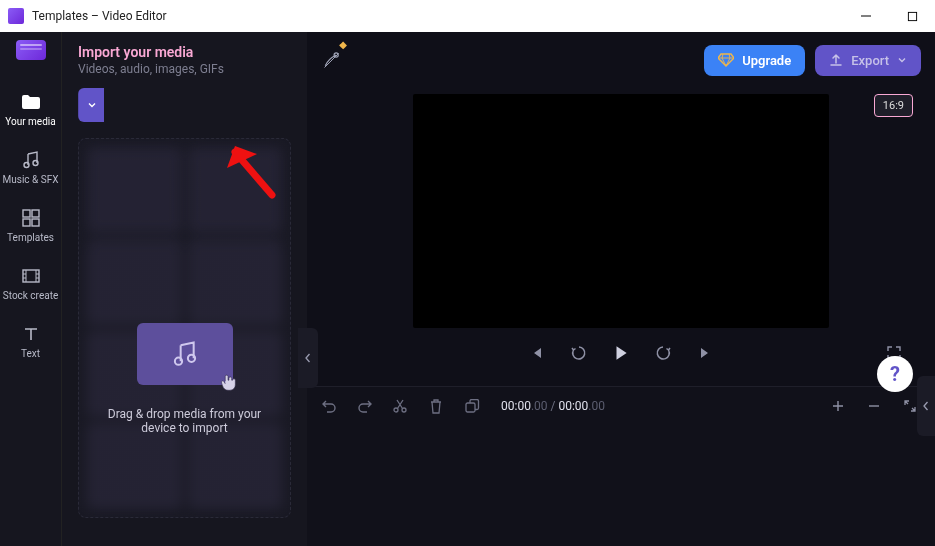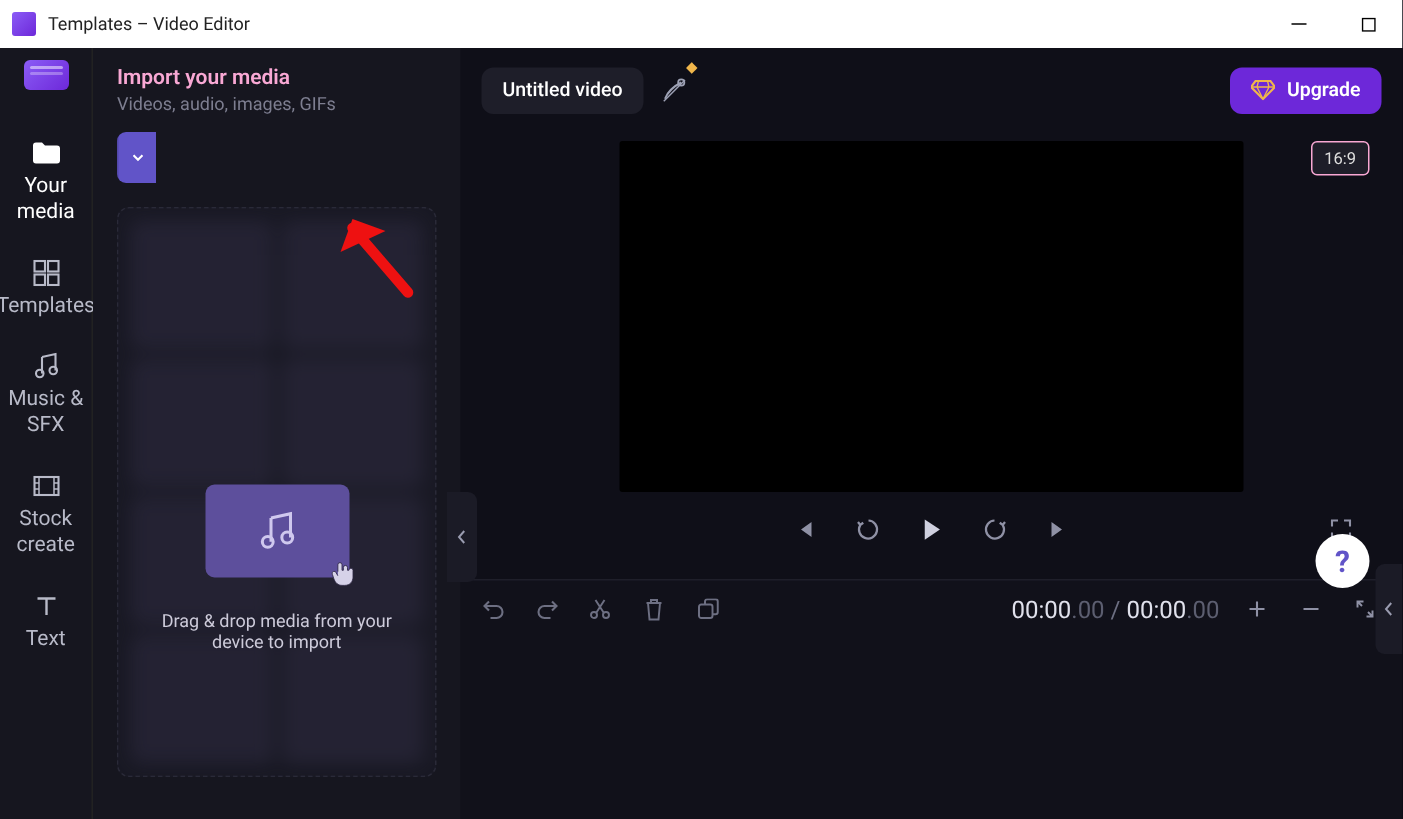--- a/index.html
+++ b/index.html
@@ -13,21 +13,21 @@
   .titlebar-btn { width: 46px; height: 32px; display: flex; align-items: center; justify-content: center; font-size: 14px; color: #000; }
 
   
   .app { display: flex; height: calc(546px - 32px); }
 
   
   .sidebar { width: 62px; background: #16161f; display: flex; flex-direction: column; align-items: center; padding-top: 8px; border-right: 1px solid #222; }
   .sidebar-logo { width: 30px; height: 20px; background: linear-gradient(135deg, #8b5cf6, #6d28d9); border-radius: 4px; margin-bottom: 24px; position: relative; }
   .sidebar-logo::before { content:''; position:absolute; top:4px; left:4px; right:4px; height:2px; background:rgba(255,255,255,0.5); border-radius:1px; }
   .sidebar-logo::after { content:''; position:absolute; top:8px; left:4px; right:4px; height:2px; background:rgba(255,255,255,0.3); border-radius:1px; }
-  .side-item { width: 56px; display: flex; flex-direction: column; align-items: center; color: #b8bac8; font-size: 14px; padding: 8px 0; margin-bottom: 6px; cursor: pointer; text-align: center; line-height: 1.2; }
+  .side-item { width: 56px; display: flex; flex-direction: column; align-items: center; color: #b8bac8; font-size: 10px; padding: 8px 0; margin-bottom: 6px; cursor: pointer; text-align: center; line-height: 1.2; }
   .side-item.active { color: #fff; }
   .side-icon { width: 20px; height: 20px; margin-bottom: 4px; display:flex; align-items:center; justify-content:center; }
 
   
   .media-panel { width: 245px; background: #16161f; padding: 12px 16px; position: relative; }
   .mp-title { font-size: 14px; font-weight: 600; color: #f9a8d4; }
   .mp-sub { font-size: 12px; color: #7d7e90; margin-top: 2px; margin-bottom: 12px; }
   .import-row { display:flex; height:34px; border-radius: 6px; overflow:hidden; }
   .import-btn { flex:1; background:#6154c8; color:#fff; font-size:13px; font-weight:500; display:flex; align-items:center; justify-content:center; cursor:pointer; }
   .import-dd { width:26px; background:#6154c8; border-left:1px solid rgba(0,0,0,0.15); display:flex; align-items:center; justify-content:center; cursor:pointer; }
@@ -43,40 +43,40 @@
   .collapse-handle { position:absolute; right:-11px; top:296px; width:20px; height:60px; background:#1b1b26; border-left:none; border-radius:0 6px 6px 0; display:flex; align-items:center; justify-content:center; color:#aaa; font-size:10px; }
 
   
   .right { flex:1; display:flex; flex-direction:column; background:#0f0f18; }
   .topbar { height:56px; display:flex; align-items:center; padding:0 14px; gap:10px; }
   .chip { background:#1e1e29; border-radius:8px; padding:8px 14px; font-size:13px; display:flex; align-items:center; gap:8px; }
   .chip.title { font-weight:500; }
   .sprk { width:22px; height:22px; position:relative; display:flex; align-items:center; justify-content:center; color:#9ea2b5; }
   .sprk .diamond { position:absolute; top:-10px; right:-4px; font-size:10px; color:#f0b64b; }
   .spacer { flex:1; }
-  .upgrade-btn { background:#6d28d9; border-radius:8px; padding:8px 14px; font-size:13px; font-weight:600; display:flex; align-items:center; gap:8px; cursor:pointer; color:#fff;text-align:center; }
+  .upgrade-btn { background:#3b82f6; border-radius:8px; padding:8px 14px; font-size:13px; font-weight:600; display:flex; align-items:center; gap:8px; cursor:pointer; color:#fff;text-align:center; }
   .upgrade-btn .d { color:#f0b64b; }
   .export-btn { background:#6154c8; border-radius:8px; padding:8px 14px; font-size:13px; font-weight:500; display:flex; align-items:center; gap:8px; cursor:pointer; color:#c6c1e8; }
 
   
   .preview-wrap { flex:1; position:relative; display:flex; flex-direction:column; align-items:center; }
   .preview { width:416px; height:234px; background:#000; margin-top:6px; border-radius:2px; }
   .aspect-badge { position:absolute; right:22px; top:6px; background:#1e1e29; border:1px solid #f9a8d4; padding:4px 8px; font-size:11px; border-radius:4px; color:#ddd; }
   .transport { display:flex; align-items:center; gap:20px; margin-top:14px; color:#8f91a5; position:relative; width:100%; justify-content:center; }
   .t-btn { width:22px; height:22px; display:flex; align-items:center; justify-content:center; cursor:pointer; }
   .play { color:#cfd0df; }
   .fs-btn { position:absolute; right:30px; }
   .help-bubble { position:absolute; right:22px; bottom:-6px; width:36px; height:36px; border-radius:50%; background:#fff; display:flex; align-items:center; justify-content:center; color:#6154c8; font-size:20px; font-weight:bold; }
   .side-collapse { position:absolute; right:0; top:288px; width:18px; height:60px; background:#1b1b26; border-radius:6px 0 0 6px; display:flex; align-items:center; justify-content:center; color:#aaa; font-size:10px; }
 
   
   .timeline { height:160px; background:#11111a; border-top:1px solid #1f1f2a; display:flex; flex-direction:column; }
   .tl-toolbar { height:38px; display:flex; align-items:center; padding:0 14px; gap:18px; color:#6d6f82; font-size:14px; }
   .tl-toolbar .tool { cursor:pointer; width:18px; text-align:center; }
-  .tl-time { flex:1; text-align:right; font-size:16px; color:#9ea2b5; font-variant-numeric: tabular-nums; }
+  .tl-time { flex:1; text-align:left; font-size:12px; color:#9ea2b5; font-variant-numeric: tabular-nums; }
   .tl-time .frac { color:#5c5e70; }
   .tl-right { display:flex; gap:18px; }
   .tl-track { flex:1; }
 
   
   .red-arrow { position:absolute; left:155px; top:108px; pointer-events:none; z-index:50; }
 
   svg { display:block; }
 </style>
 </head>
@@ -110,39 +110,39 @@
             <path d="M1 3 a2 2 0 0 1 2 -2 h4 l2 2 h8 a2 2 0 0 1 2 2 v8 a2 2 0 0 1 -2 2 H3 a2 2 0 0 1 -2 -2 Z" fill="#fff"></path>
           </svg>
       </div>
       <span>Your media</span>
     </div>
 
 
     <div class="side-item">
       <div class="side-icon">
         <svg width="18" height="18" viewBox="0 0 18 18">
+            <path d="M6 3 L15 1 V12" stroke="#b8bac8" stroke-width="1.4" fill="none"></path>
+            <circle cx="4.5" cy="14" r="2.5" stroke="#b8bac8" stroke-width="1.4" fill="none"></circle>
+            <circle cx="13.5" cy="12" r="2.5" stroke="#b8bac8" stroke-width="1.4" fill="none"></circle>
+            <line x1="6" y1="3" x2="6" y2="14" stroke="#b8bac8" stroke-width="1.4"></line>
+          </svg>
+      </div>
+      <span>Music &amp; SFX</span>
+    </div>
+
+    <div class="side-item">
+      <div class="side-icon">
+        <svg width="18" height="18" viewBox="0 0 18 18">
             <rect x="1" y="1" width="7" height="7" stroke="#b8bac8" stroke-width="1.4" fill="none"></rect>
             <rect x="10" y="1" width="7" height="7" stroke="#b8bac8" stroke-width="1.4" fill="none"></rect>
             <rect x="1" y="10" width="7" height="7" stroke="#b8bac8" stroke-width="1.4" fill="none"></rect>
             <rect x="10" y="10" width="7" height="7" stroke="#b8bac8" stroke-width="1.4" fill="none"></rect>
           </svg>
       </div>
       <span>Templates</span>
-    </div>
-
-    <div class="side-item">
-      <div class="side-icon">
-        <svg width="18" height="18" viewBox="0 0 18 18">
-            <path d="M6 3 L15 1 V12" stroke="#b8bac8" stroke-width="1.4" fill="none"></path>
-            <circle cx="4.5" cy="14" r="2.5" stroke="#b8bac8" stroke-width="1.4" fill="none"></circle>
-            <circle cx="13.5" cy="12" r="2.5" stroke="#b8bac8" stroke-width="1.4" fill="none"></circle>
-            <line x1="6" y1="3" x2="6" y2="14" stroke="#b8bac8" stroke-width="1.4"></line>
-          </svg>
-      </div>
-      <span>Music &amp; SFX</span>
     </div>
 
     <div class="side-item">
       <div class="side-icon">
         <svg width="18" height="18" viewBox="0 0 18 18">
             <rect x="1" y="3" width="16" height="12" stroke="#b8bac8" stroke-width="1.4" fill="none"></rect>
             <line x1="4" y1="3" x2="4" y2="15" stroke="#b8bac8" stroke-width="1"></line>
             <line x1="14" y1="3" x2="14" y2="15" stroke="#b8bac8" stroke-width="1"></line>
             <line x1="1" y1="7" x2="4" y2="7" stroke="#b8bac8"></line>
             <line x1="1" y1="11" x2="4" y2="11" stroke="#b8bac8"></line>
@@ -213,38 +213,46 @@
     <svg class="red-arrow" width="70" height="70" viewBox="0 0 70 70">
       <defs></defs>
       <path d="M55 55 L18 12" stroke="#e11" stroke-width="7" stroke-linecap="round"></path>
       <path d="M10 28 L18 6 L40 14 Z" fill="#e11"></path>
     </svg>
   </div>
 
   <div class="right">
 
     <div class="topbar">
-      <div class="chip title">Untitled video</div>
       <div class="sprk">
         <svg width="20" height="20" viewBox="0 0 24 24">
           <path d="M4 19 C 6 14, 11 9, 17 6" stroke="#9ea2b5" stroke-width="1.6" fill="none"></path>
           <circle cx="17" cy="6" r="2.5" stroke="#9ea2b5" stroke-width="1.4" fill="none"></circle>
           <line x1="3" y1="21" x2="20" y2="4" stroke="#9ea2b5" stroke-width="1.2"></line>
         </svg>
         <span class="diamond">◆</span>
       </div>
       <div class="spacer"></div>
       <div class="upgrade-btn">
         <span class="d">
           <svg width="16" height="14" viewBox="0 0 16 14">
               <path d="M3 1 H13 L16 5 L8 13 L0 5 Z" fill="none" stroke="#f0b64b" stroke-width="1.4"></path>
               <path d="M0 5 H16 M5 1 L4 5 L8 13 M11 1 L12 5 L8 13" stroke="#f0b64b" stroke-width="0.9" fill="none"></path>
             </svg>
         </span>
         <span>Upgrade</span>
+      </div>
+      <div class="export-btn">
+        <svg width="14" height="14" viewBox="0 0 14 14">
+            <path d="M7 10 V2 M4 5 L7 2 L10 5 M2 12 H12" stroke="#c6c1e8" stroke-width="1.5" fill="none" stroke-linecap="round"></path>
+          </svg>
+        <span>Export</span>
+        <svg width="10" height="10" viewBox="0 0 10 10">
+            <path d="M2 3.5 L5 6.5 L8 3.5" stroke="#c6c1e8" stroke-width="1.4" fill="none"></path>
+          </svg>
       </div>
     </div>
 
     <div class="preview-wrap">
       <div class="aspect-badge">16:9</div>
       <div class="preview"></div>
 
       <div class="transport">
         <div class="t-btn">
           <svg width="16" height="16" viewBox="0 0 16 16">

